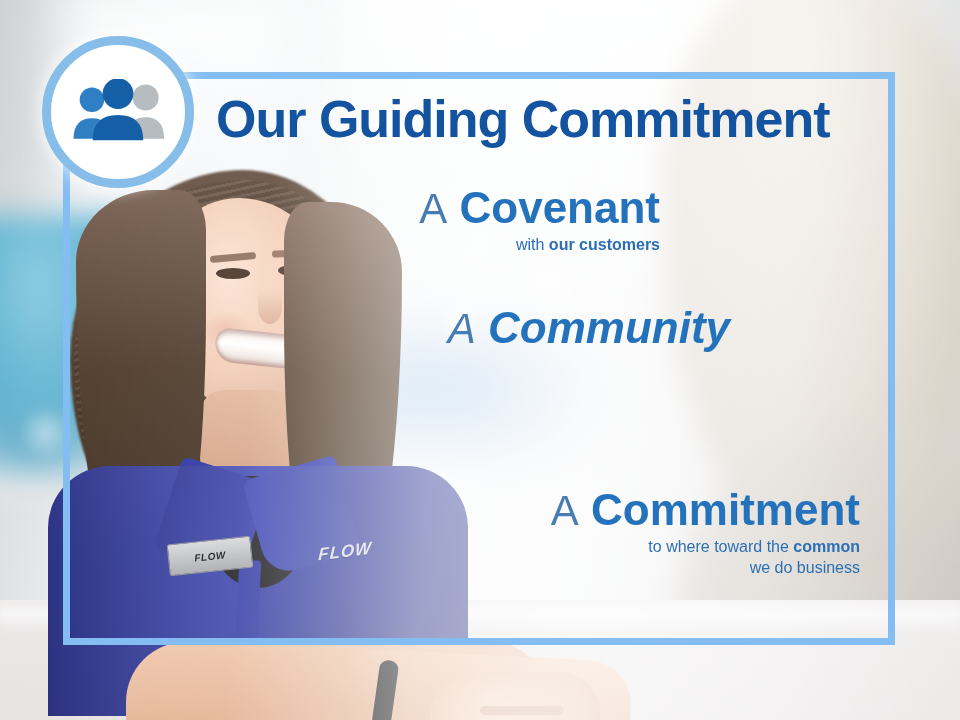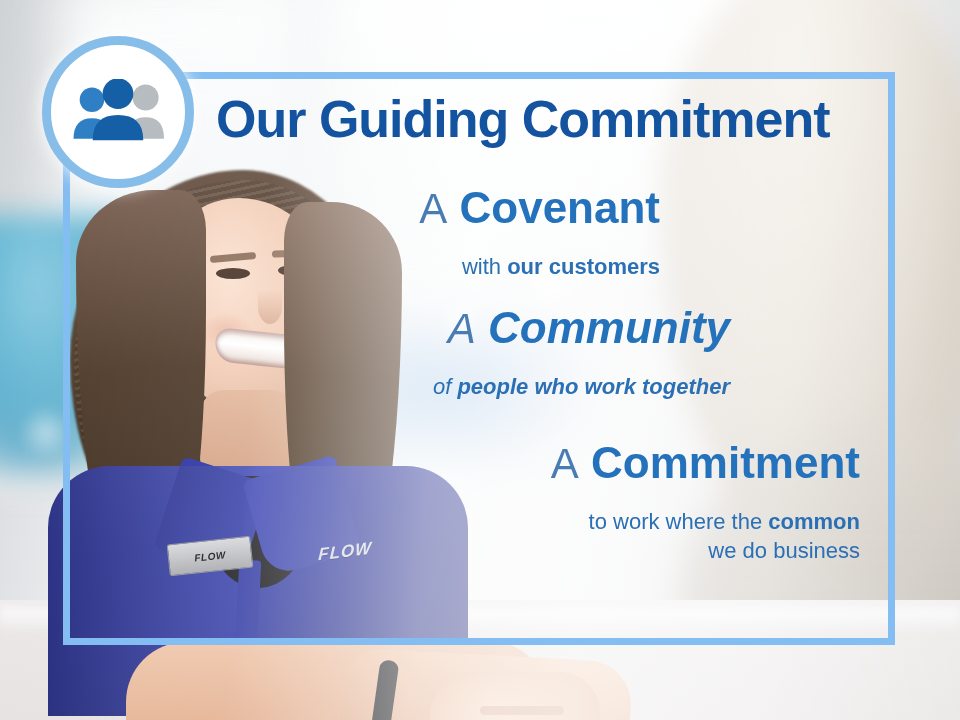--- a/index.html
+++ b/index.html
@@ -205,33 +205,33 @@
   .badge-icon{width:92px;height:66px;display:block;}
 
   .headline{
     position:absolute;left:216px;top:92px;width:660px;
     font-size:52px;font-weight:bold;letter-spacing:-1px;
     color:#14539f;line-height:1.05;white-space:nowrap;
   }
 
   .block{position:absolute;text-align:right;}
   .big{
-    font-size:44px;line-height:1.06;color:#2472bb;white-space:nowrap;
+    font-size:44px;line-height:1.06;color:#2472bb;white-space:nowrap;text-align:center;
   }
   .big .art{font-weight:normal;color:#4a7cb4;font-size:42px;}
   .big .word{font-weight:bold;}
   .sub{
-    font-size:22px;line-height:1.35;color:#2b6fb5;margin-top:20px;
+    font-size:16px;line-height:1.35;color:#2b6fb5;margin-top:2px;
   }
   .sub b{font-weight:bold;}
   .sub .reg{font-weight:normal;}
 
   #b1{right:300px;top:185px;}
   #b2{right:230px;top:305px;font-style:italic;}
-  #b3{right:100px;top:440px;}
+  #b3{right:100px;top:487px;}
 </style>
 </head>
 <body>
 
 <div id="stage">
 
   <div class="photo">
     <div class="bg-wall"></div>
     <div class="bg-window-a"></div>
     <div class="bg-window-b"></div>
@@ -307,28 +307,27 @@
       <span class="reg">with </span><b>our customers</b>
     </div>
   </div>
 
   <div class="block" id="b2">
     <div class="big">
       <span class="art">A</span>
       <span class="word">Community</span>
     </div>
     <div class="sub">
-      <div><span class="reg">of </span><b>people who work together</b></div>
     </div>
   </div>
 
   <div class="block" id="b3">
     <div class="big">
       <span class="art">A</span>
       <span class="word">Commitment</span>
     </div>
     <div class="sub">
-      <div><span class="reg">to work where the </span><b>common</b></div>
+      <div><span class="reg">to where toward the </span><b>common</b></div>
       <div class="reg">we do business</div>
     </div>
   </div>
 
 </div>
 
 </body></html>

